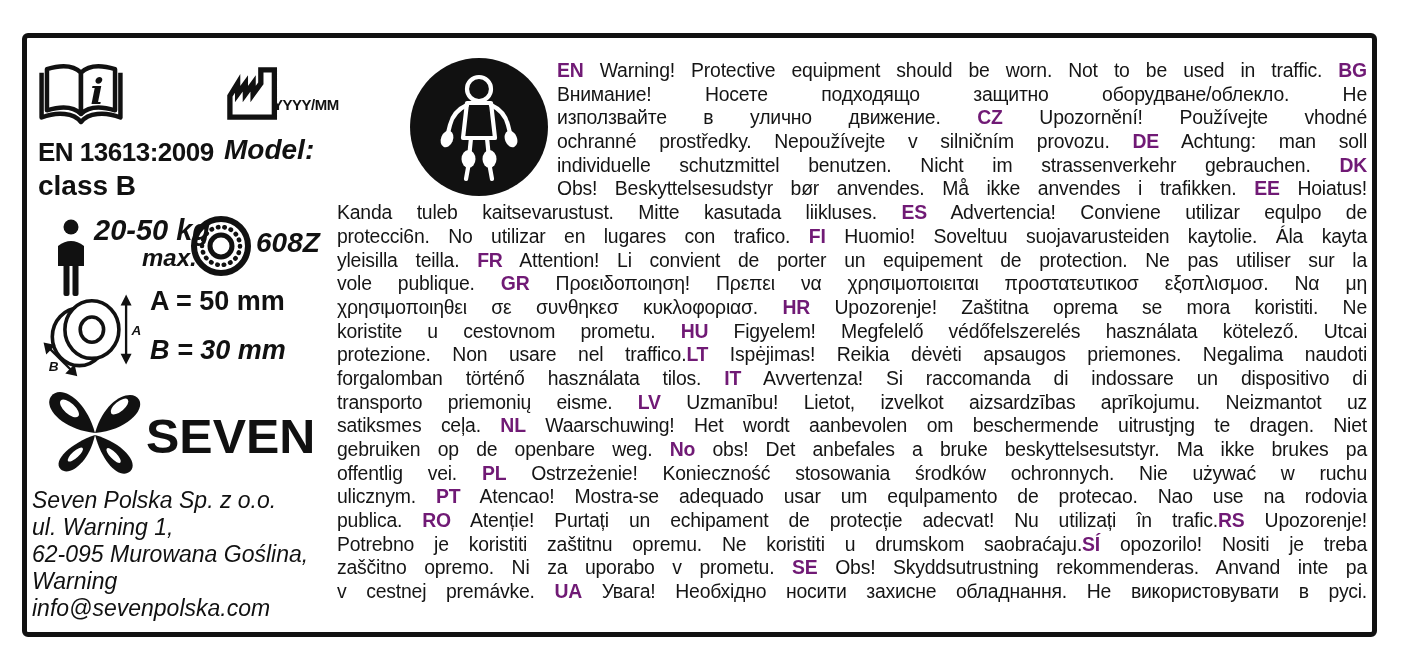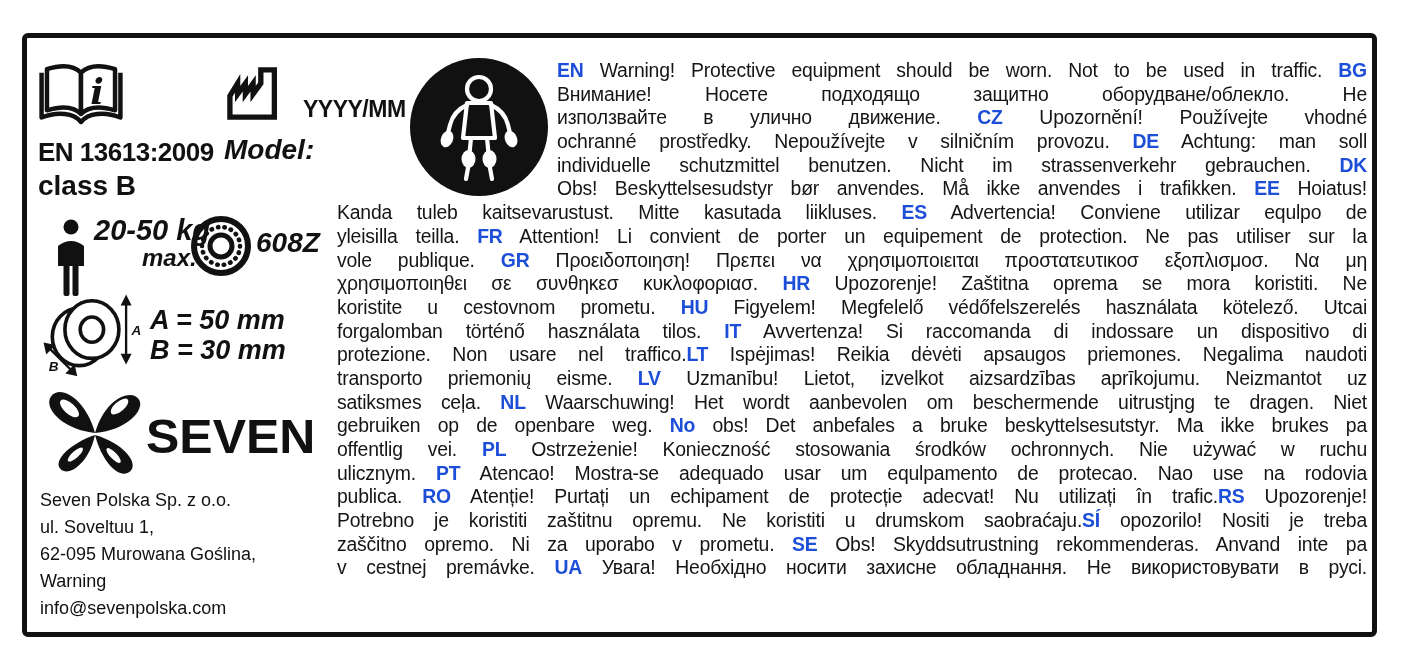--- a/index.html
+++ b/index.html
@@ -9,37 +9,37 @@
     -webkit-font-smoothing:antialiased;
   }
   .frame{
     position:absolute;left:22px;top:33px;width:1345px;height:594px;
     border:5px solid #111;border-radius:6px;background:#fff;
   }
   .abs{position:absolute;}
   
   .std{left:38px;top:137px;font-size:26px;font-weight:bold;letter-spacing:-0.5px;}
   .cls{left:38px;top:170px;font-size:28px;font-weight:bold;}
-  .yyyymm{left:303px;top:96px;font-size:23px;font-weight:bold;letter-spacing:-0.5px;text-align:center;}
+  .yyyymm{left:273px;top:96px;font-size:15px;font-weight:bold;letter-spacing:-0.5px;text-align:center;}
   .model{left:224px;top:134px;font-size:28px;font-weight:bold;font-style:italic;}
   .wrange{left:94px;top:214px;font-size:29px;font-weight:bold;font-style:italic;line-height:33px;}
   .wmax{left:94px;top:244px;font-size:24px;font-weight:bold;font-style:italic;margin-left:48px;}
   .bearing-t{left:256px;top:227px;font-size:28px;font-weight:bold;font-style:italic;}
-  .dima{left:150px;top:305px;font-size:27px;font-weight:bold;font-style:italic;}
+  .dima{left:150px;top:286px;font-size:27px;font-weight:bold;}
   .dimb{left:150px;top:335px;font-size:27px;font-weight:bold;font-style:italic;}
   .brandname{left:146px;top:408px;font-size:49px;font-weight:800;letter-spacing:0px;transform:scaleX(1.02);transform-origin:left top;}
-  .addr{left:40px;top:487px;font-size:18px;line-height:27px;}
+  .addr{left:32px;top:487px;font-size:23px;line-height:27px;font-style:italic;}
   
   .warnings{position:absolute;left:337px;top:59px;width:1030px;}
   .w-line{
     font-size:19.4px;line-height:23.7px;height:23.7px;
     text-align:justify;text-align-last:justify;
     letter-spacing:-0.2px;white-space:normal;color:#151515;
   }
-  .w-line b{font-weight:bold;color:#1d4ed8;}
+  .w-line b{font-weight:bold;color:#701a75;}
   .w-line.ind{margin-left:220px;}
 </style>
 </head>
 <body>
 
 <div class="frame"></div>
 
 <svg class="abs" style="left:38px;top:60px" width="86" height="72" viewBox="0 0 96 80">
   <g stroke="#111" stroke-width="5" fill="#fff" stroke-linejoin="round">
     <path d="M4,14 L4,64 C22,57 40,59 48,69 C56,59 74,57 92,64 L92,14"></path>
@@ -106,21 +106,21 @@
     <ellipse cx="26" cy="27" rx="12" ry="5.5" transform="rotate(42 26 27)"></ellipse>
     <ellipse cx="77" cy="25" rx="11" ry="5" transform="rotate(-40 77 25)"></ellipse>
     <ellipse cx="32" cy="74" rx="10" ry="3.4" transform="rotate(-42 32 74)"></ellipse>
     <ellipse cx="71" cy="75" rx="10" ry="3.4" transform="rotate(46 71 75)"></ellipse>
   </g>
 </svg>
 <div class="abs brandname">SEVEN</div>
 
 <div class="abs addr">
   <div>Seven Polska Sp. z o.o.</div>
-  <div>ul. Soveltuu 1,</div>
+  <div>ul. Warning 1,</div>
   <div>62-095 Murowana Goślina,</div>
   <div>Warning</div>
   <div>info@sevenpolska.com</div>
 </div>
 
 <svg class="abs" style="left:408px;top:56px" width="142" height="142" viewBox="0 0 142 142">
   <circle cx="71" cy="71" r="69" fill="#111"></circle>
   <g stroke="#fff" stroke-width="4.2" fill="none" stroke-linecap="round" stroke-linejoin="round">
     <circle cx="71" cy="33" r="12"></circle>
     <path d="M59,47 L83,47 L87,82 L55,82 Z"></path>
@@ -138,26 +138,27 @@
 </svg>
 
 <div class="warnings">
   <div class="w-line ind"><b>EN</b> Warning! Protective equipment should be worn. Not to be used in traffic. <b>BG</b></div>
   <div class="w-line ind">Внимание! Носете подходящо защитно оборудване/облекло. Не</div>
   <div class="w-line ind">използвайте в улично движение. <b>CZ</b> Upozornění! Používejte vhodné</div>
   <div class="w-line ind">ochranné prostředky. Nepoužívejte v silničním provozu. <b>DE</b> Achtung: man soll</div>
   <div class="w-line ind">individuelle schutzmittel benutzen. Nicht im strassenverkehr gebrauchen. <b>DK</b></div>
   <div class="w-line ind">Obs! Beskyttelsesudstyr bør anvendes. Må ikke anvendes i trafikken. <b>EE</b> Hoiatus!</div>
   <div class="w-line">Kanda tuleb kaitsevarustust. Mitte kasutada liikluses. <b>ES</b> Advertencia! Conviene utilizar equlpo de</div>
+  <div class="w-line">protecci6n. No utilizar en lugares con trafico. <b>FI</b> Huomio! Soveltuu suojavarusteiden kaytolie. Ála kayta</div>
   <div class="w-line">yleisilla teilla. <b>FR</b> Attention! Li convient de porter un equipement de protection. Ne pas utiliser sur la</div>
   <div class="w-line">vole publique. <b>GR</b> Προειδοποιηση! Πρεπει να χρησιμοποιειται προστατευτικοσ εξοπλισμοσ. Να μη</div>
   <div class="w-line">χρησιμοποιηθει σε συνθηκεσ κυκλοφοριασ. <b>HR</b> Upozorenje! Zaštitna oprema se mora koristiti. Ne</div>
   <div class="w-line">koristite u cestovnom prometu. <b>HU</b> Figyelem! Megfelelő védőfelszerelés használata kötelező. Utcai</div>
+  <div class="w-line">protezione. Non usare nel traffico.<b>LT</b> Ispėjimas! Reikia dėvėti apsaugos priemones. Negalima naudoti</div>
   <div class="w-line">forgalomban történő használata tilos. <b>IT</b> Avvertenza! Si raccomanda di indossare un dispositivo di</div>
-  <div class="w-line">protezione. Non usare nel traffico.<b>LT</b> Ispėjimas! Reikia dėvėti apsaugos priemones. Negalima naudoti</div>
   <div class="w-line">transporto priemonių eisme. <b>LV</b> Uzmanību! Lietot, izvelkot aizsardzības aprīkojumu. Neizmantot uz</div>
   <div class="w-line">satiksmes ceļa. <b>NL</b> Waarschuwing! Het wordt aanbevolen om beschermende uitrustjng te dragen. Niet</div>
   <div class="w-line">gebruiken op de openbare weg. <b>No</b> obs! Det anbefales a bruke beskyttelsesutstyr. Ma ikke brukes pa</div>
   <div class="w-line">offentlig vei. <b>PL</b> Ostrzeżenie! Konieczność stosowania środków ochronnych. Nie używać w ruchu</div>
   <div class="w-line">ulicznym. <b>PT</b> Atencao! Mostra-se adequado usar um equlpamento de protecao. Nao use na rodovia</div>
   <div class="w-line">publica. <b>RO</b> Atenție! Purtați un echipament de protecție adecvat! Nu utilizați în trafic.<b>RS</b> Upozorenje!</div>
   <div class="w-line">Potrebno je koristiti zaštitnu opremu. Ne koristiti u drumskom saobraćaju.<b>SÍ</b> opozorilo! Nositi je treba</div>
   <div class="w-line">zaščitno opremo. Ni za uporabo v prometu. <b>SE</b> Obs! Skyddsutrustning rekommenderas. Anvand inte pa</div>
   <div class="w-line">v cestnej premávke. <b>UA</b> Увага! Необхідно носити захисне обладнання. Не використовувати в русі.</div>
 </div>

